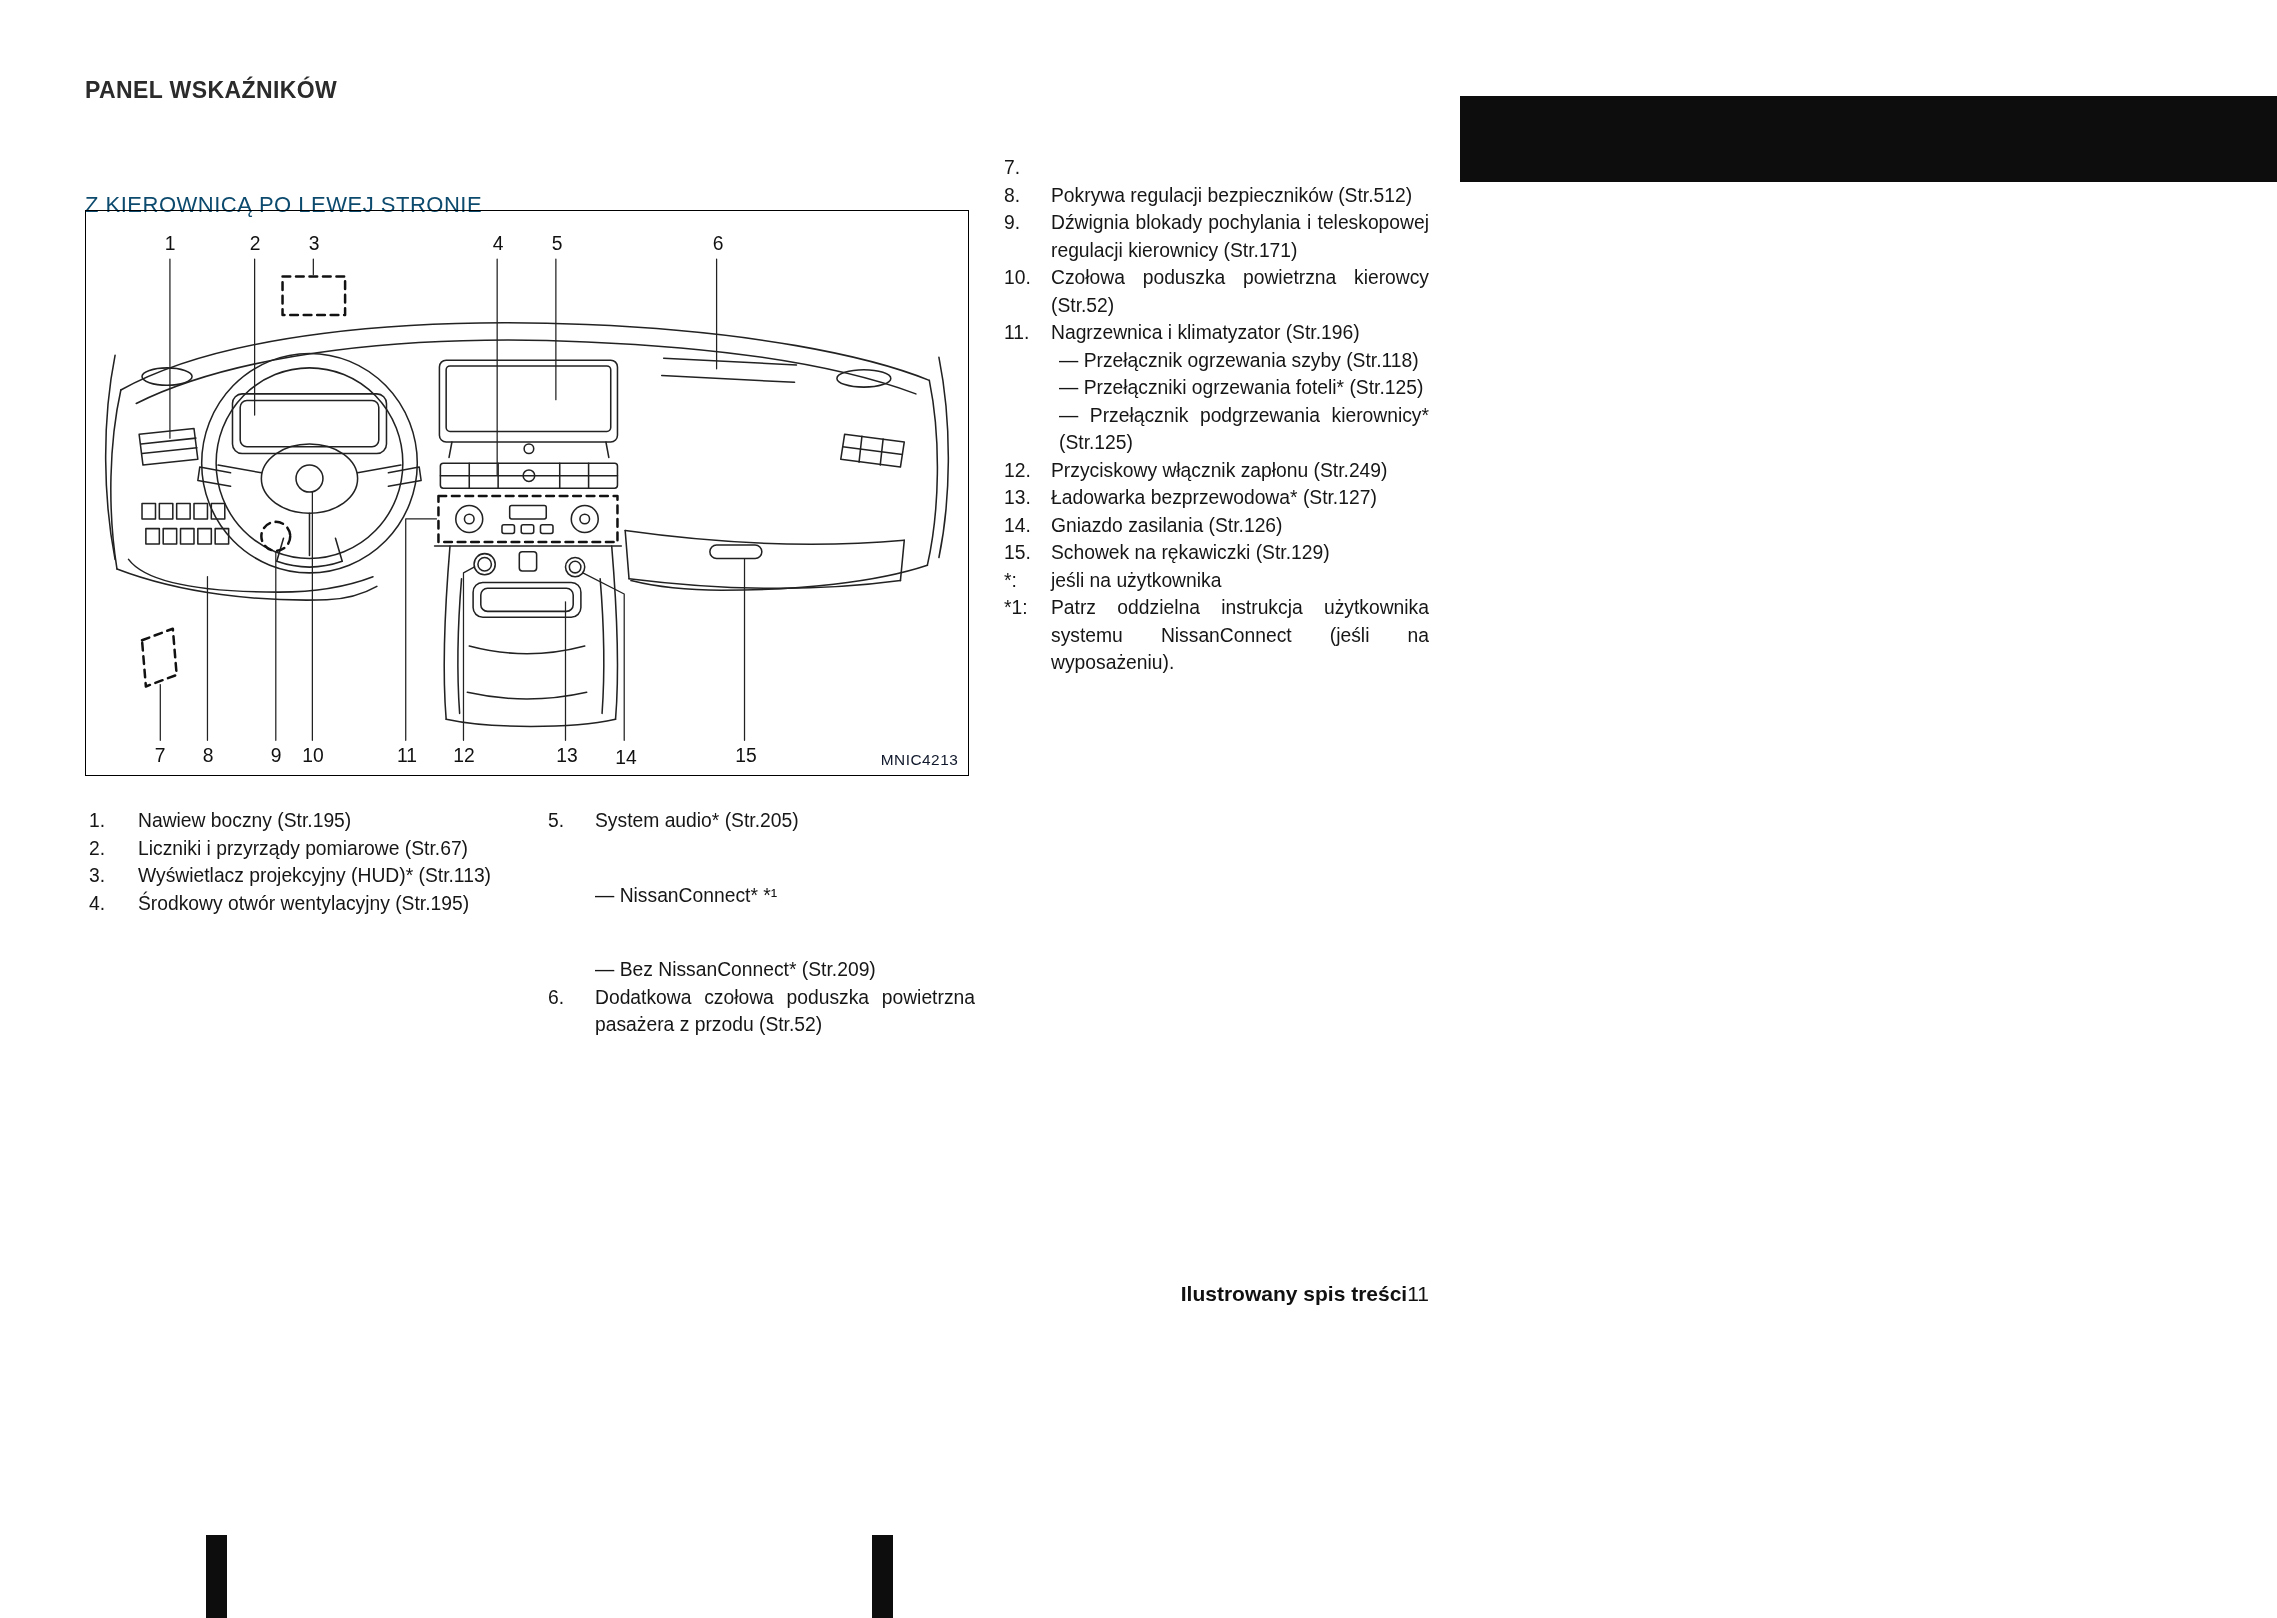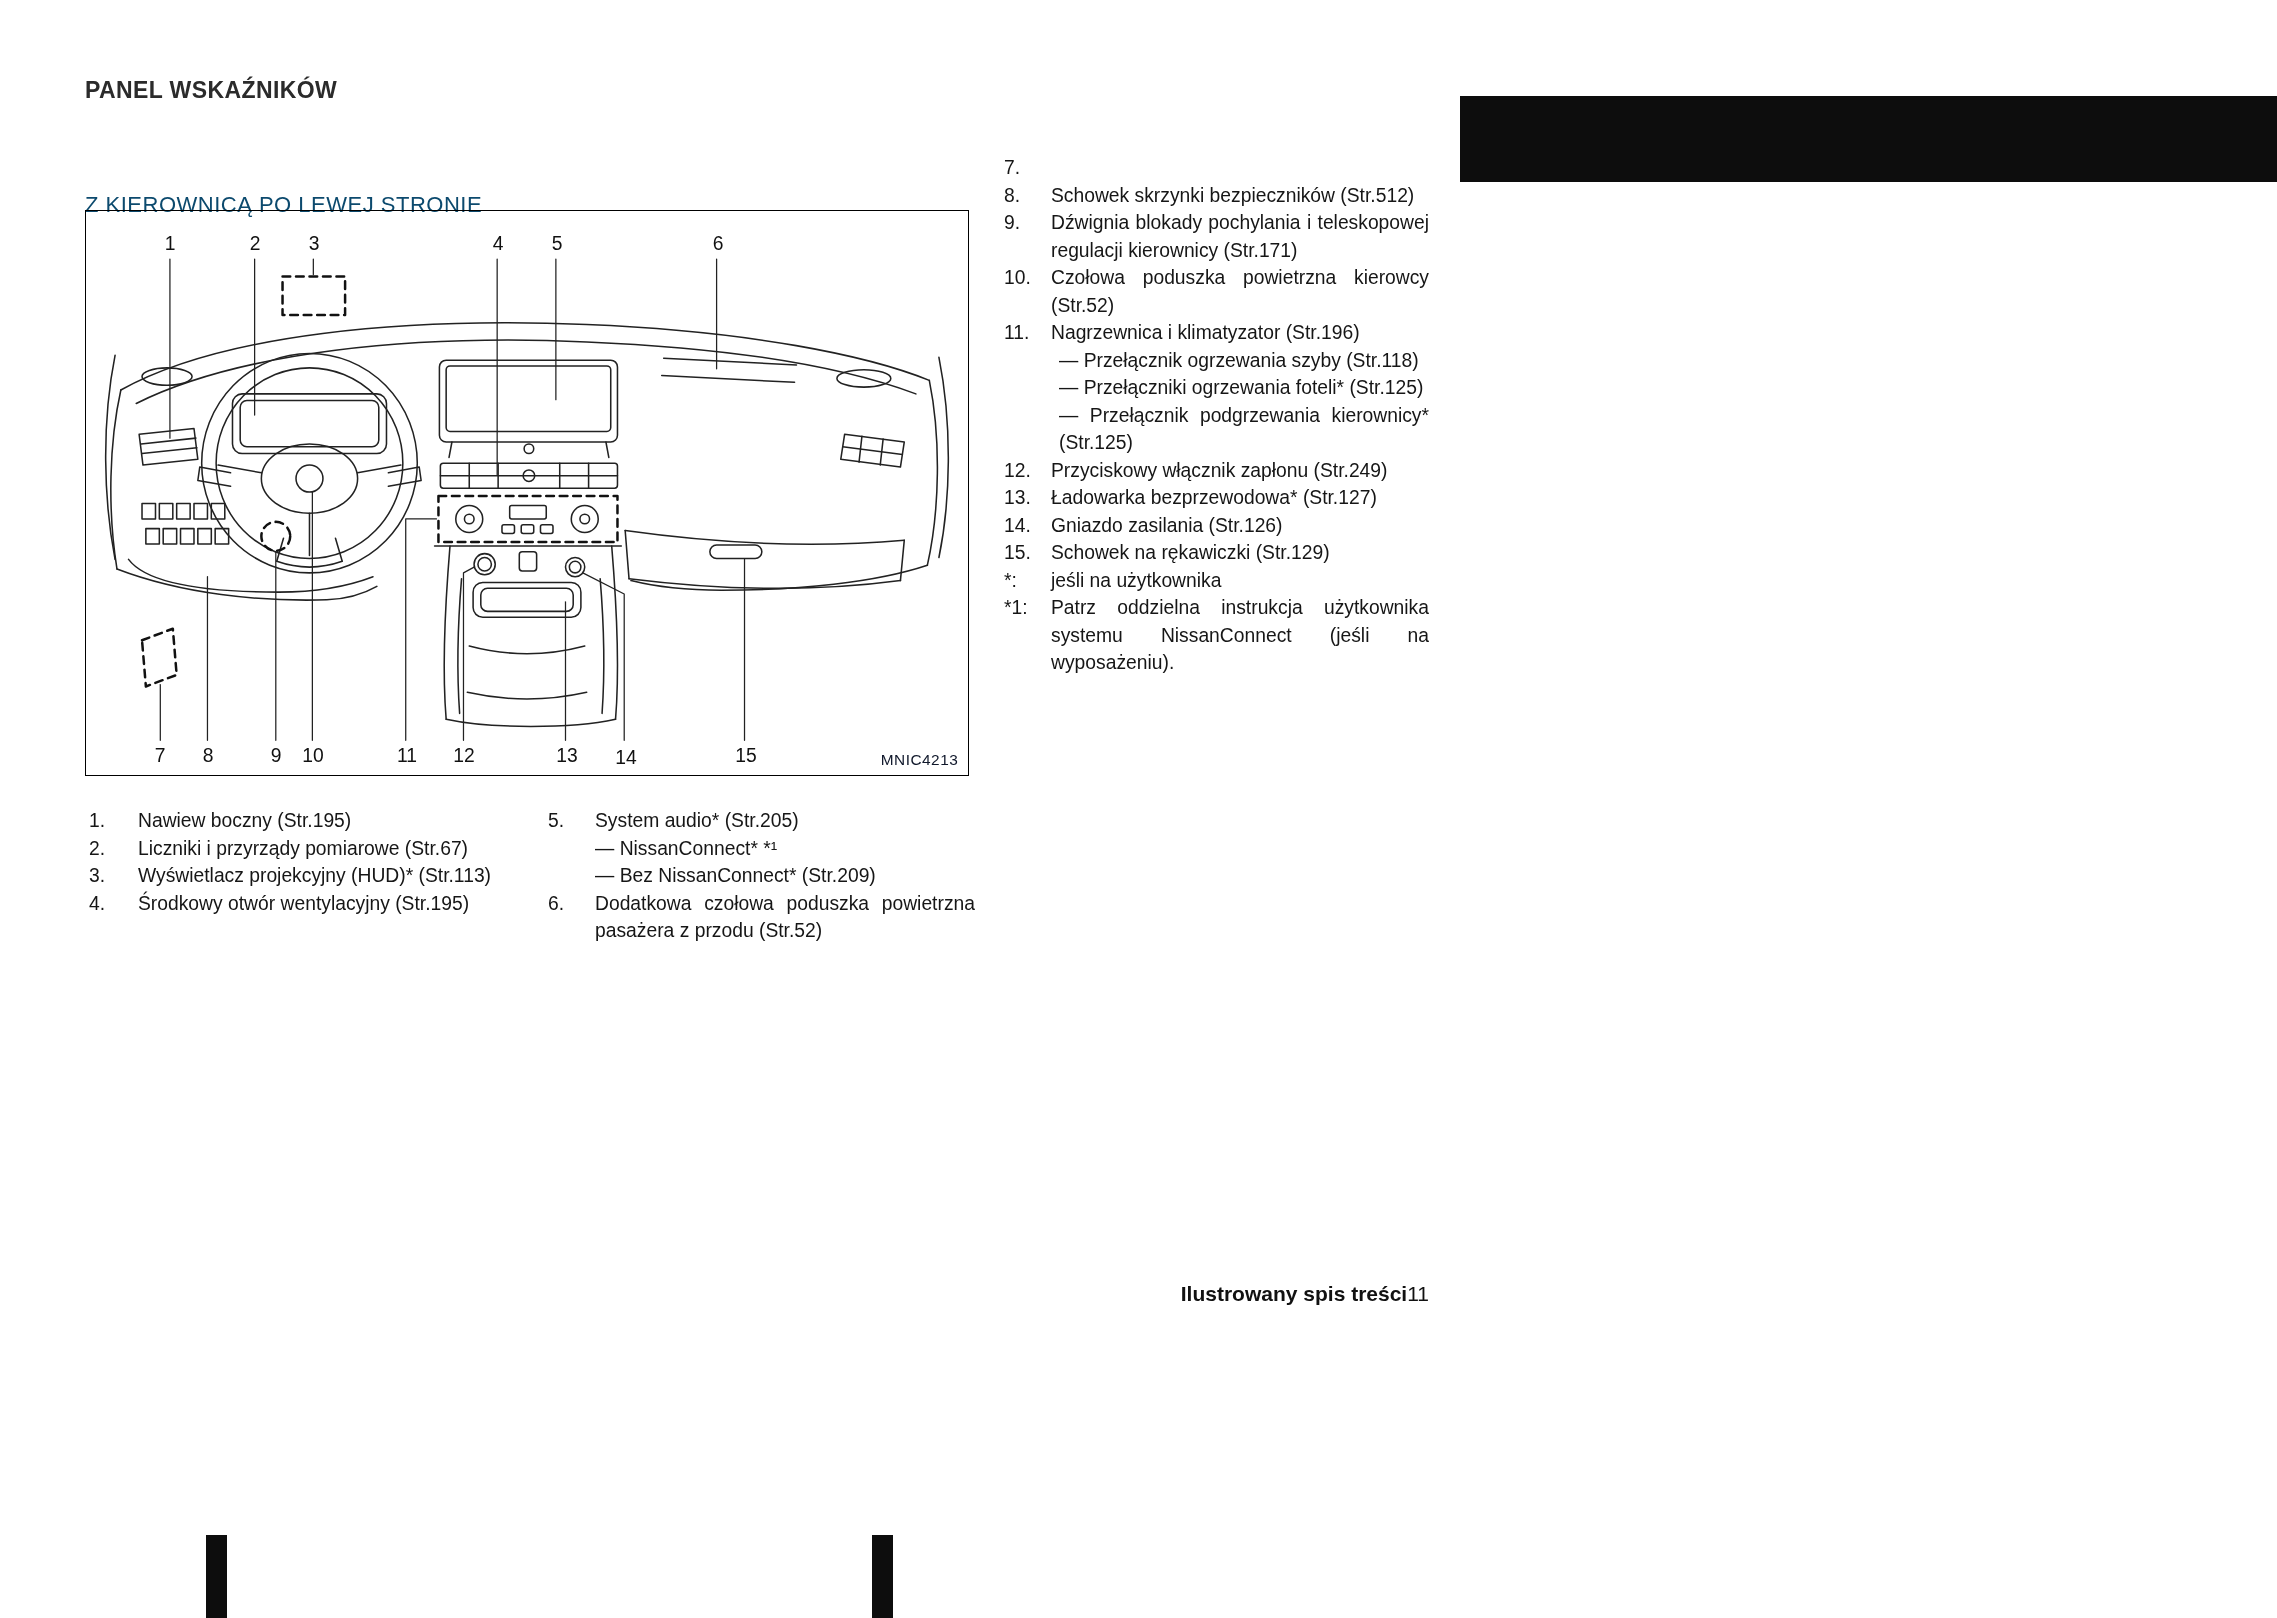--- a/index.html
+++ b/index.html
@@ -51,21 +51,21 @@
   .image-code {
     position: absolute; right: 9.7px; bottom: 5.8px;
     font-size: 15.4px; letter-spacing: 0.5px; color: #0f172a;
   }
 
   .legend { position: absolute; font-size: 19.3px; line-height: 27.5px; color: #161616; }
   .legend .row { display: flex; }
   .legend .num { flex: 0 0 47px; }
   #legend-left .num { flex-basis: 49px; }
   .legend .txt { flex: 1; text-align: justify; }
-  #legend-middle .row.sub { padding-left: 47px; }
+  #legend-middle .row.sub { padding-left: 47px; margin-top: 47px; }
   #legend-right .row.sub { padding-left: 55px; }
 
   #legend-left   { left: 89px;   top: 807px; width: 406px; }
   #legend-middle { left: 548px;  top: 807px; width: 427px; }
   #legend-right  { left: 1004px; top: 154px; width: 425px; }
 
   .footer {
     position: absolute; top: 1282px; right: 849px;
     display: flex; align-items: baseline; 
   }
@@ -248,21 +248,21 @@
 
   <span class="image-code">MNIC4213</span>
 </div>
 
 <div class="legend" id="legend-right">
   <div class="row">
       <span class="num">7.</span>
     </div>
   <div class="row">
       <span class="num">8.</span>
-      <span class="txt">Schowek skrzynki bezpieczników (Str.512)</span>
+      <span class="txt">Pokrywa regulacji bezpieczników (Str.512)</span>
     </div>
   <div class="row">
       <span class="num">9.</span>
       <span class="txt">Dźwignia blokady pochylania i teleskopowej regulacji kierownicy (Str.171)</span>
     </div>
   <div class="row">
       <span class="num">10.</span>
       <span class="txt">Czołowa poduszka powietrzna kierowcy (Str.52)</span>
     </div>
   <div class="row">

